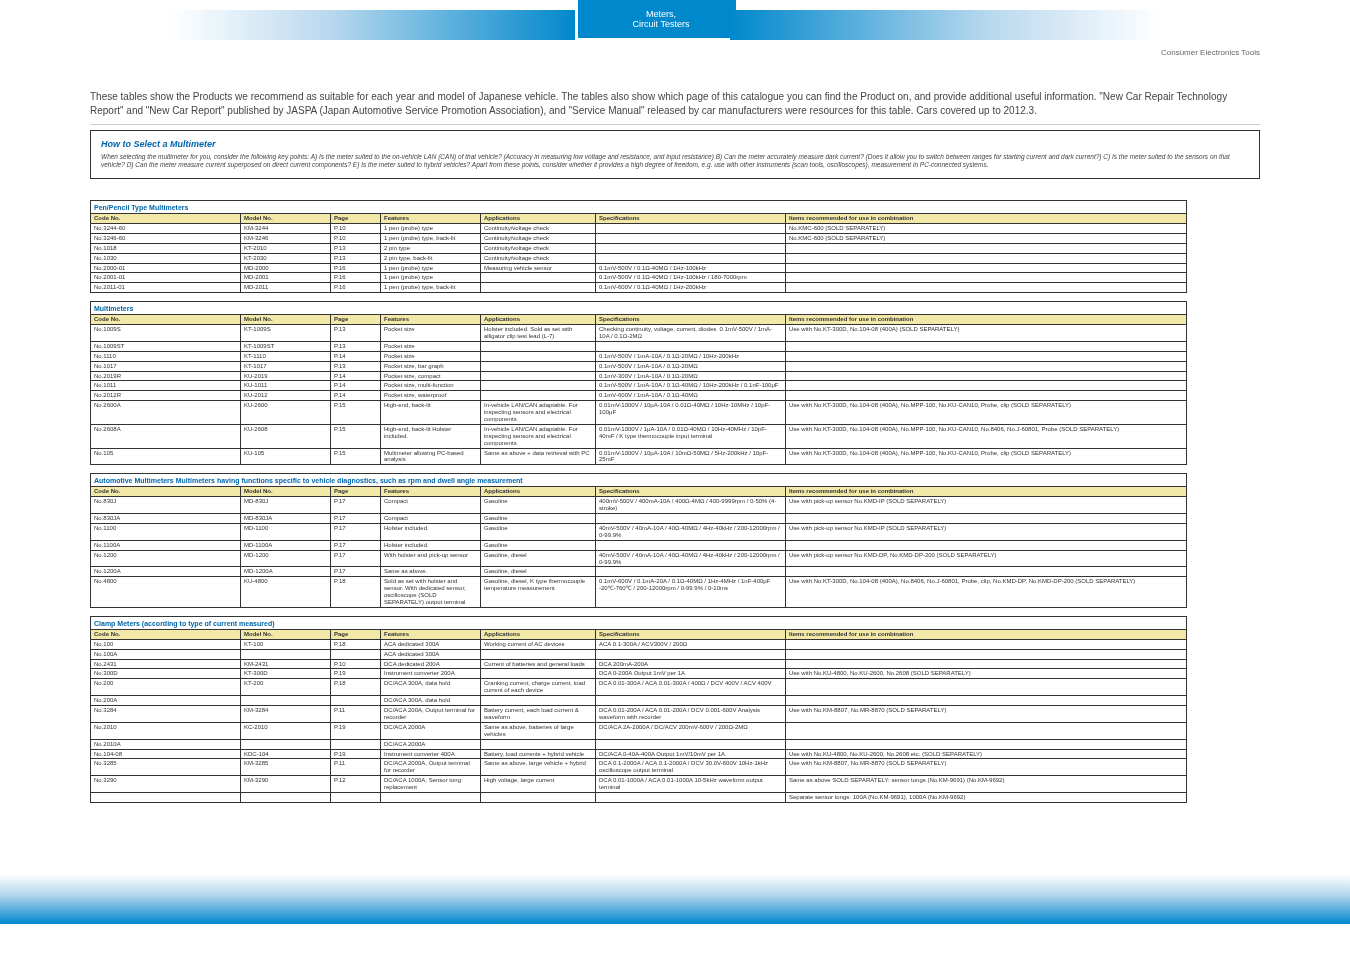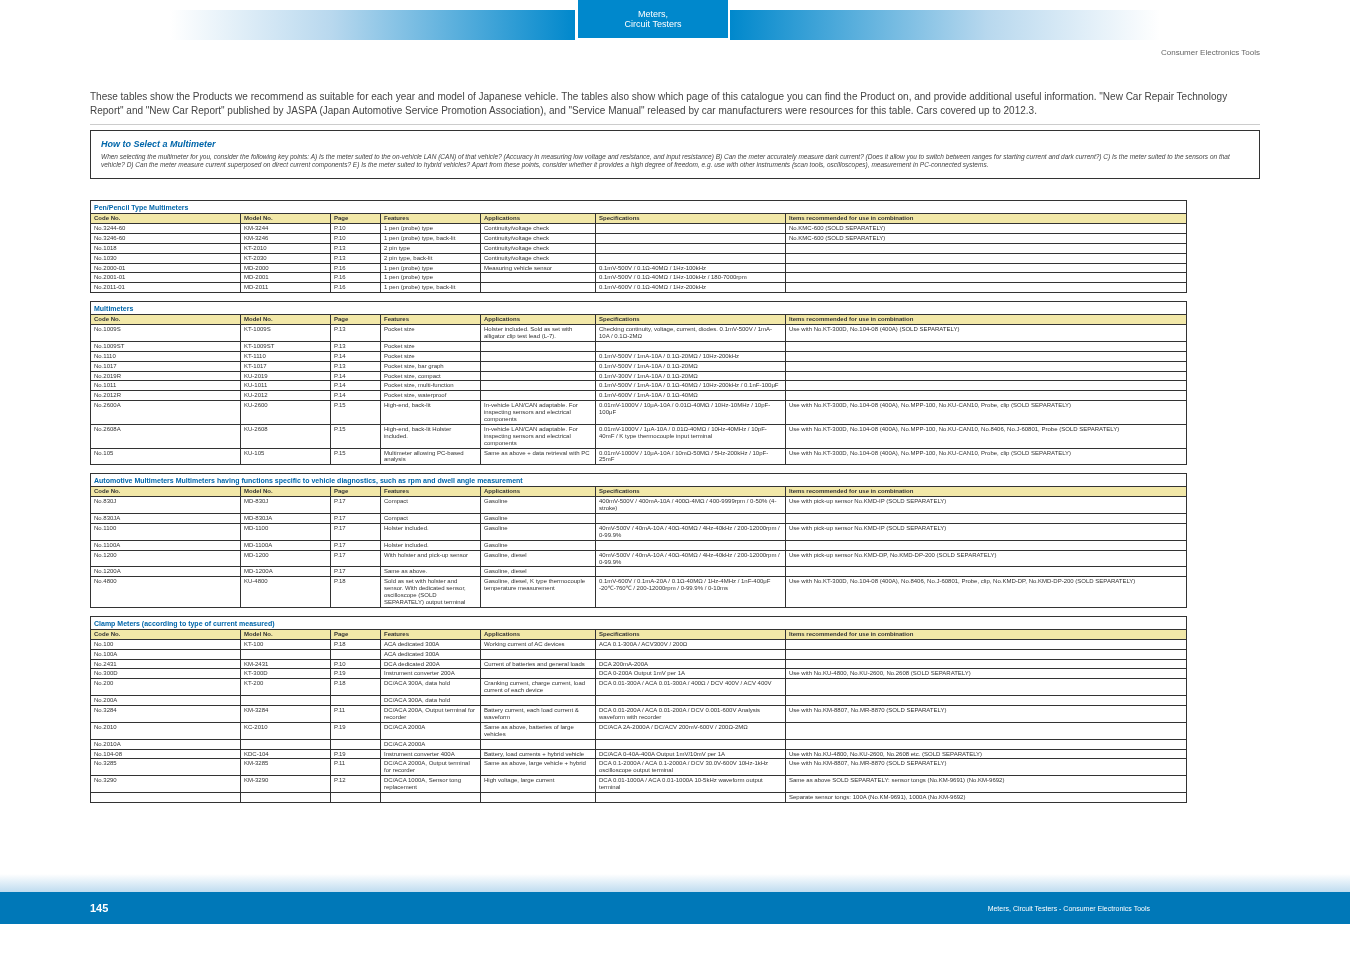--- a/index.html
+++ b/index.html
@@ -29,20 +29,21 @@
     left: 578px;
     width: 150px;
     height: 38px;
     background: #0088cc;
     color: #fff;
     text-align: center;
     font-size: 9px;
     display: flex;
     flex-direction: column;
     justify-content: center;
+    padding-left: 8px;
   }
   .top-gradient-right {
     position: absolute;
     top: 10px;
     left: 730px;
     width: 430px;
     height: 30px;
     background: linear-gradient(to right, #0088cc, #b8d8ee 60%, #fff 100%);
   }
   .header-right {
@@ -569,17 +570,13 @@
             <td>Separate sensor tongs: 100A (No.KM-9691), 1000A (No.KM-9692)</td>
           </tr>
           <tr>
             <td colspan="7" style="border: none; height: 6px;"></td>
           </tr>
         </tbody>
     </table>
   </div>
 
   <div class="bottom-band"></div>
-  <div class="footer">
-    <span class="pgnum">145</span>
-    <span>Meters, Circuit Testers - Consumer Electronics Tools</span>
-  </div>
 </div>
 
 </body></html>

